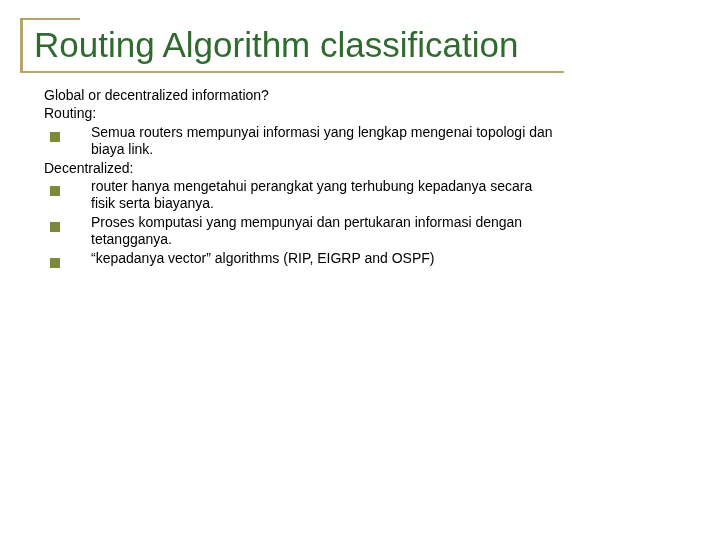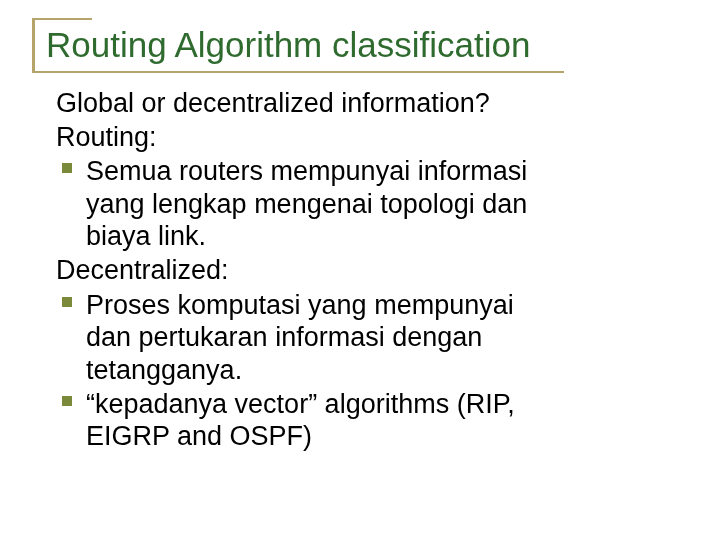--- a/index.html
+++ b/index.html
@@ -9,21 +9,21 @@
     height: 540px;
     background: #ffffff;
     font-family: Arial, Helvetica, sans-serif;
     overflow: hidden;
   }
   .slide {
     position: relative;
     width: 592px;
     height: 540px;
     box-sizing: border-box;
-    padding: 18px 28px 0 32px;
+    padding: 18px 28px 0 20px;
   }
   .title-wrap {
     position: relative;
     padding: 8px 0 8px 14px;
   }
   .title-wrap::before {
     content: "";
     position: absolute;
     left: 0;
     top: 0;
@@ -51,30 +51,31 @@
   .title {
     color: #2f6b2f;
     font-size: 35px;
     line-height: 1.1;
     font-weight: 400;
     margin: 0;
   }
   .body {
     padding: 14px 10px 0 24px;
     color: #000;
-    font-size: 27px;
+    font-size: 14px;
     line-height: 1.2;
   }
   .line {
     margin: 0 0 2px 0;
   }
   .bullet-row {
     display: flex;
     align-items: flex-start;
     margin: 0 0 2px 0;
+    gap: 17px;
   }
   .bullet {
     flex: 0 0 auto;
     width: 10px;
     height: 10px;
     background: #7a8a3a;
     margin: 8px 14px 0 6px;
   }
   .bullet-text {
     flex: 1 1 auto;
@@ -100,20 +101,24 @@
     <div class="line">Routing:</div>
 
     <div class="bullet-row">
       <div class="bullet"></div>
       <div class="bullet-text">Semua routers mempunyai informasi yang lengkap mengenai topologi dan biaya link.</div>
     </div>
 
 
     <div class="line">Decentralized:</div>
 
+    <div class="bullet-row">
+      <div class="bullet"></div>
+      <div class="bullet-text">router hanya mengetahui perangkat yang terhubung kepadanya secara fisik serta biayanya.</div>
+    </div>
 
     <div class="bullet-row">
       <div class="bullet"></div>
       <div class="bullet-text">Proses komputasi yang mempunyai dan pertukaran informasi dengan tetangganya.</div>
     </div>
 
     <div class="bullet-row">
       <div class="bullet"></div>
       <div class="bullet-text">
         <span>“kepadanya vector” algorithms (</span><span class="link">RIP</span><span>, </span><span class="link">EIGRP</span><span> and </span><span class="link">OSPF</span><span>)</span>

